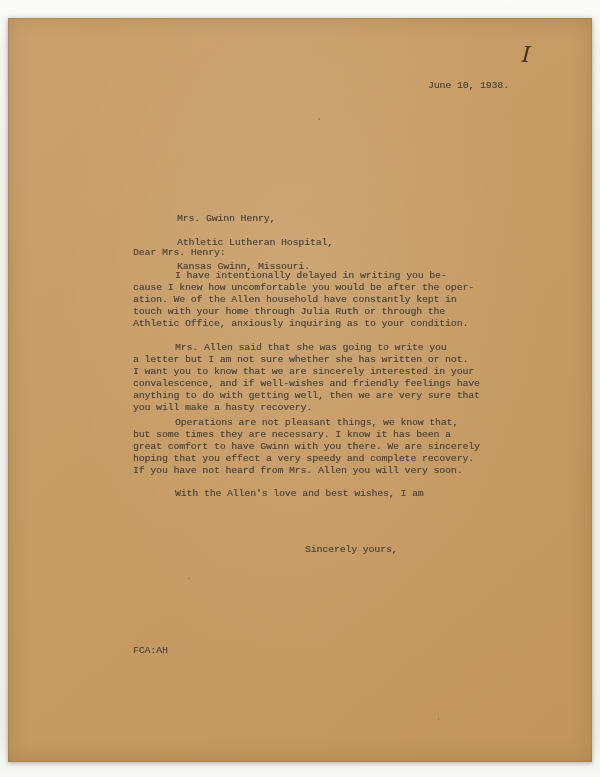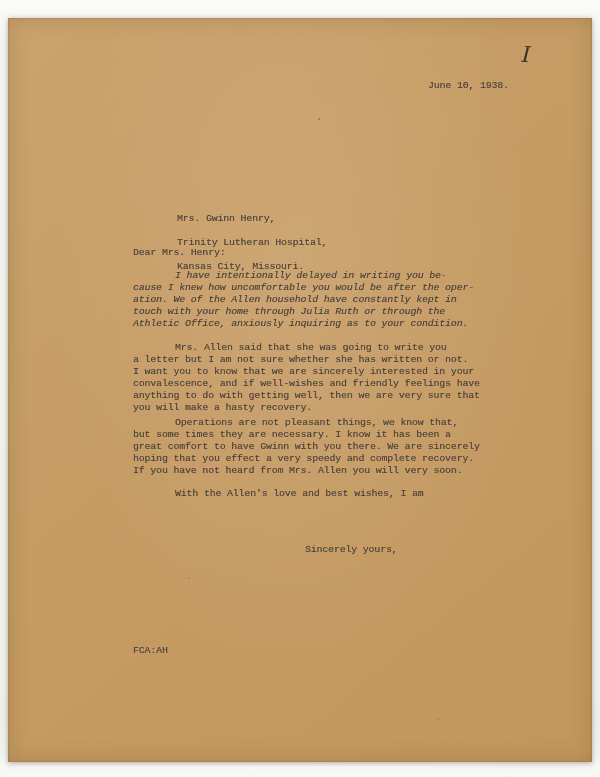--- a/index.html
+++ b/index.html
@@ -46,21 +46,21 @@
     font-family: "DejaVu Serif", serif;
     font-style: italic;
     font-size: 22px;
     color: #3a332b;
     transform: rotate(3deg);
   }
   .date       { left: 420px; top: 62px; text-align: right; }
   .recipient  { left: 125px; top: 183px; margin-left: 44px; }
   .salutation { left: 125px; top: 229px; }
   .para       { left: 125px; width: 356px; text-indent: 42px; }
-  .para-1     { top: 252px; font-style: italic; }
+  .para-1     { top: 252px; }
   .para-2     { top: 324px; }
   .para-3     { top: 399px; }
   .closing    { left: 125px; top: 470px; width: 356px; text-indent: 42px; }
   .valediction{ left: 297px; top: 518px; margin-top: 8px; }
   .initials   { left: 125px; top: 627px; }
   .sig-block  { left: 297px; top: 611px; }
   .speck {
     position: absolute;
     border-radius: 50%;
     background: rgba(70,50,25,0.35);
@@ -71,22 +71,22 @@
 
 <div class="scan">
   <div class="paper">
 
     <div class="marking">I</div>
 
     <div class="typed date">June 10, 1938.</div>
 
     <div class="typed recipient">
       <div>Mrs. Gwinn Henry,</div>
-      <div>Trinity Lutheran Hospital,</div>
-      <div>Kansas City, Missouri.</div>
+      <div>Athletic Lutheran Hospital,</div>
+      <div>Kansas Gwinn, Missouri.</div>
     </div>
 
     <div class="typed salutation">Dear Mrs. Henry:</div>
 
     <div class="typed para para-1">I have intentionally delayed in writing you be-
 cause I knew how uncomfortable you would be after the oper-
 ation.  We of the Allen household have constantly kept in
 touch with your home through Julia Ruth or through the
 Athletic Office, anxiously inquiring as to your condition.</div>
 

